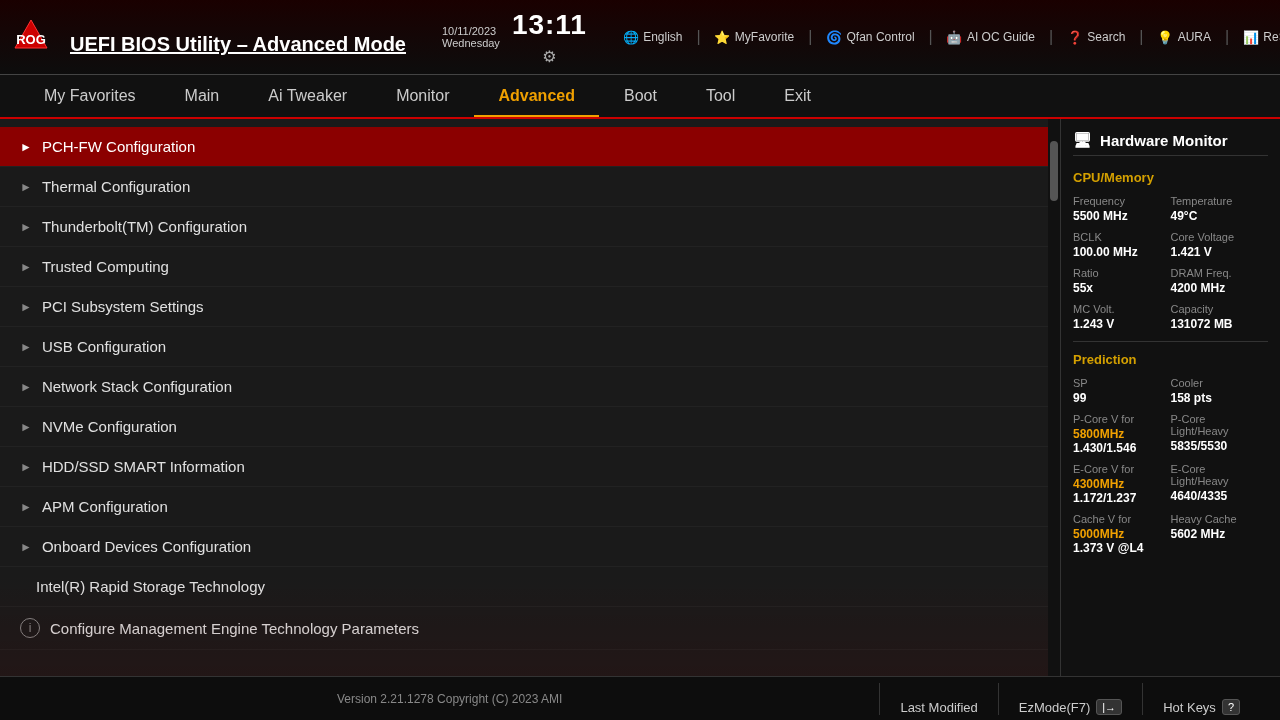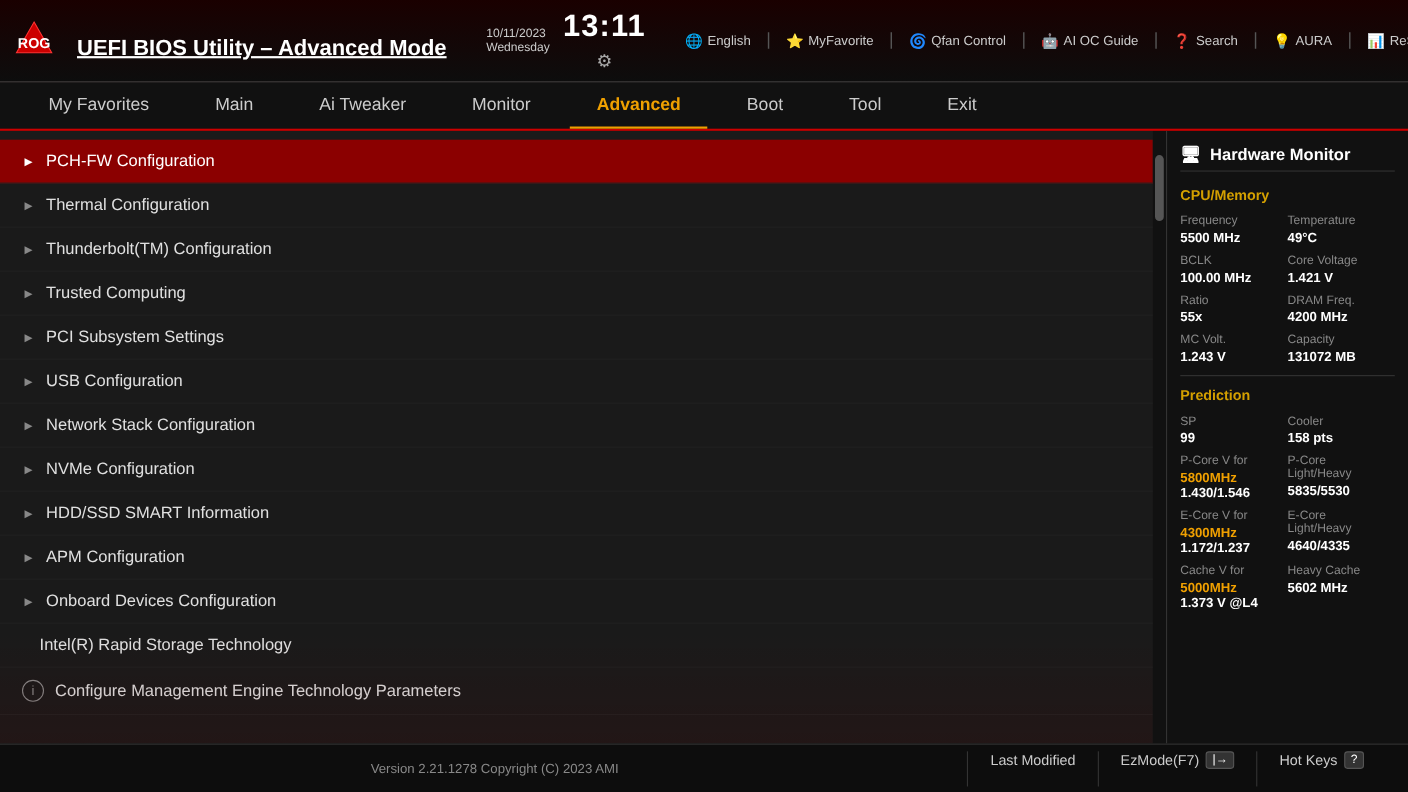--- a/index.html
+++ b/index.html
@@ -121,21 +121,21 @@
     
     .tab-bar {
       position: relative;
       z-index: 1;
       display: flex;
       align-items: center;
       height: 44px;
       background: #111;
       border-bottom: 2px solid #c00;
       padding: 0 20px;
-      gap: 12px;
+      gap: 1px;
     }
 
     .tab-item {
       padding: 10px 24px;
       font-size: 16px;
       color: #ccc;
       cursor: pointer;
       position: relative;
       white-space: nowrap;
     }
@@ -323,21 +323,21 @@
 
     .footer-actions {
       display: flex;
       align-items: center;
       gap: 0;
       margin-left: auto;
     }
 
     .footer-action {
       display: flex;
-      align-items: flex-start;
+      align-items: flex-end;
       gap: 6px;
       padding: 0 20px;
       font-size: 13px;
       color: #ccc;
       cursor: pointer;
       border-left: 1px solid #333;
       height: 32px;
     }
 
     .footer-key {

